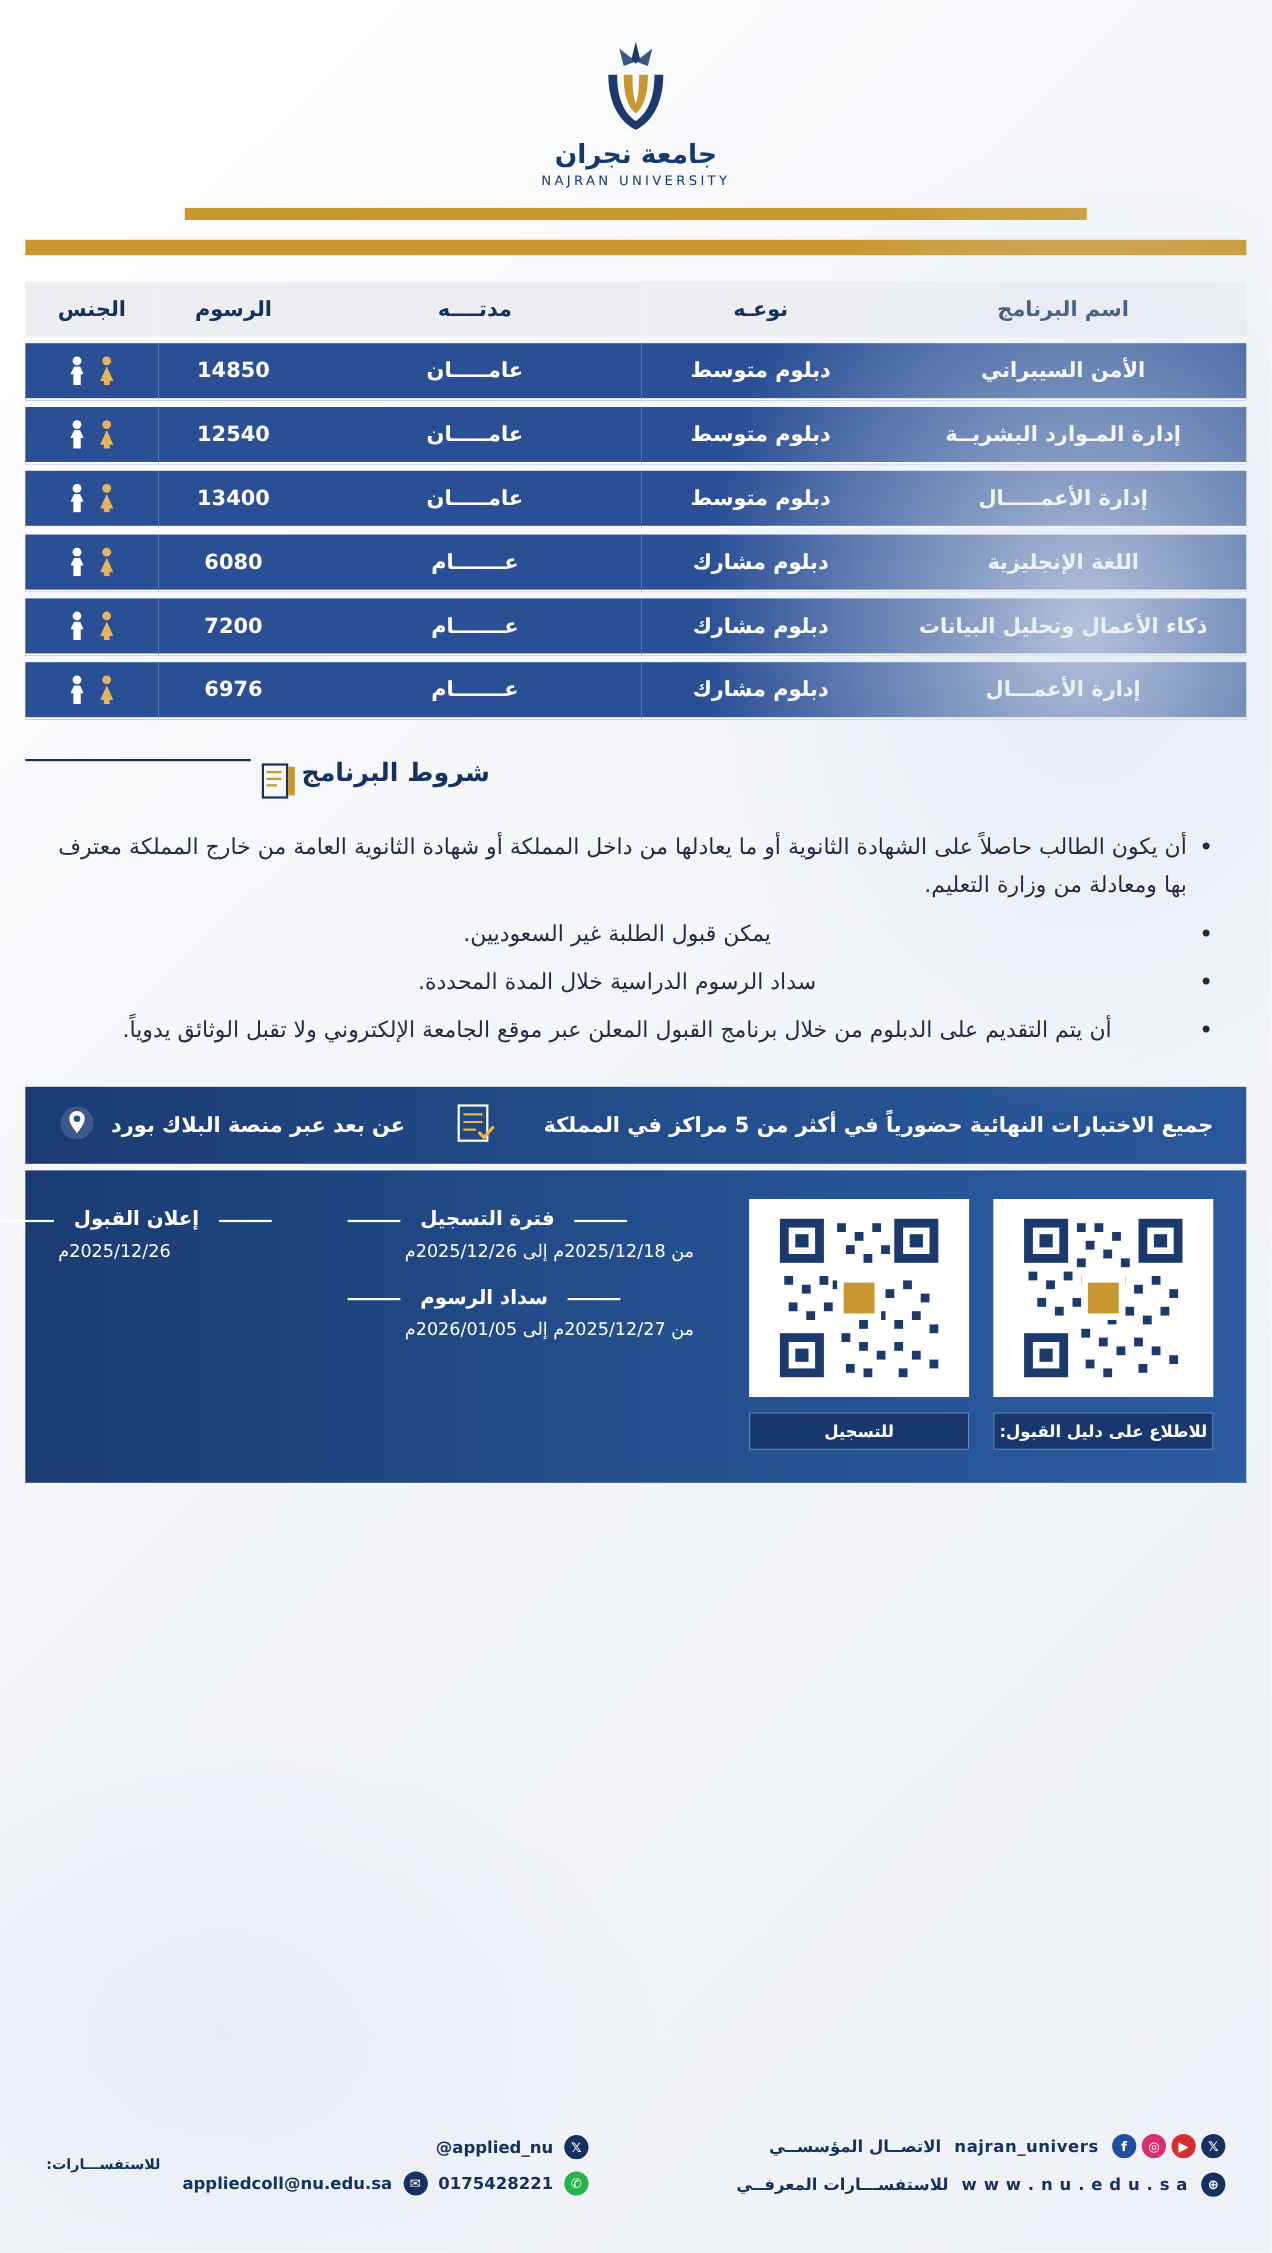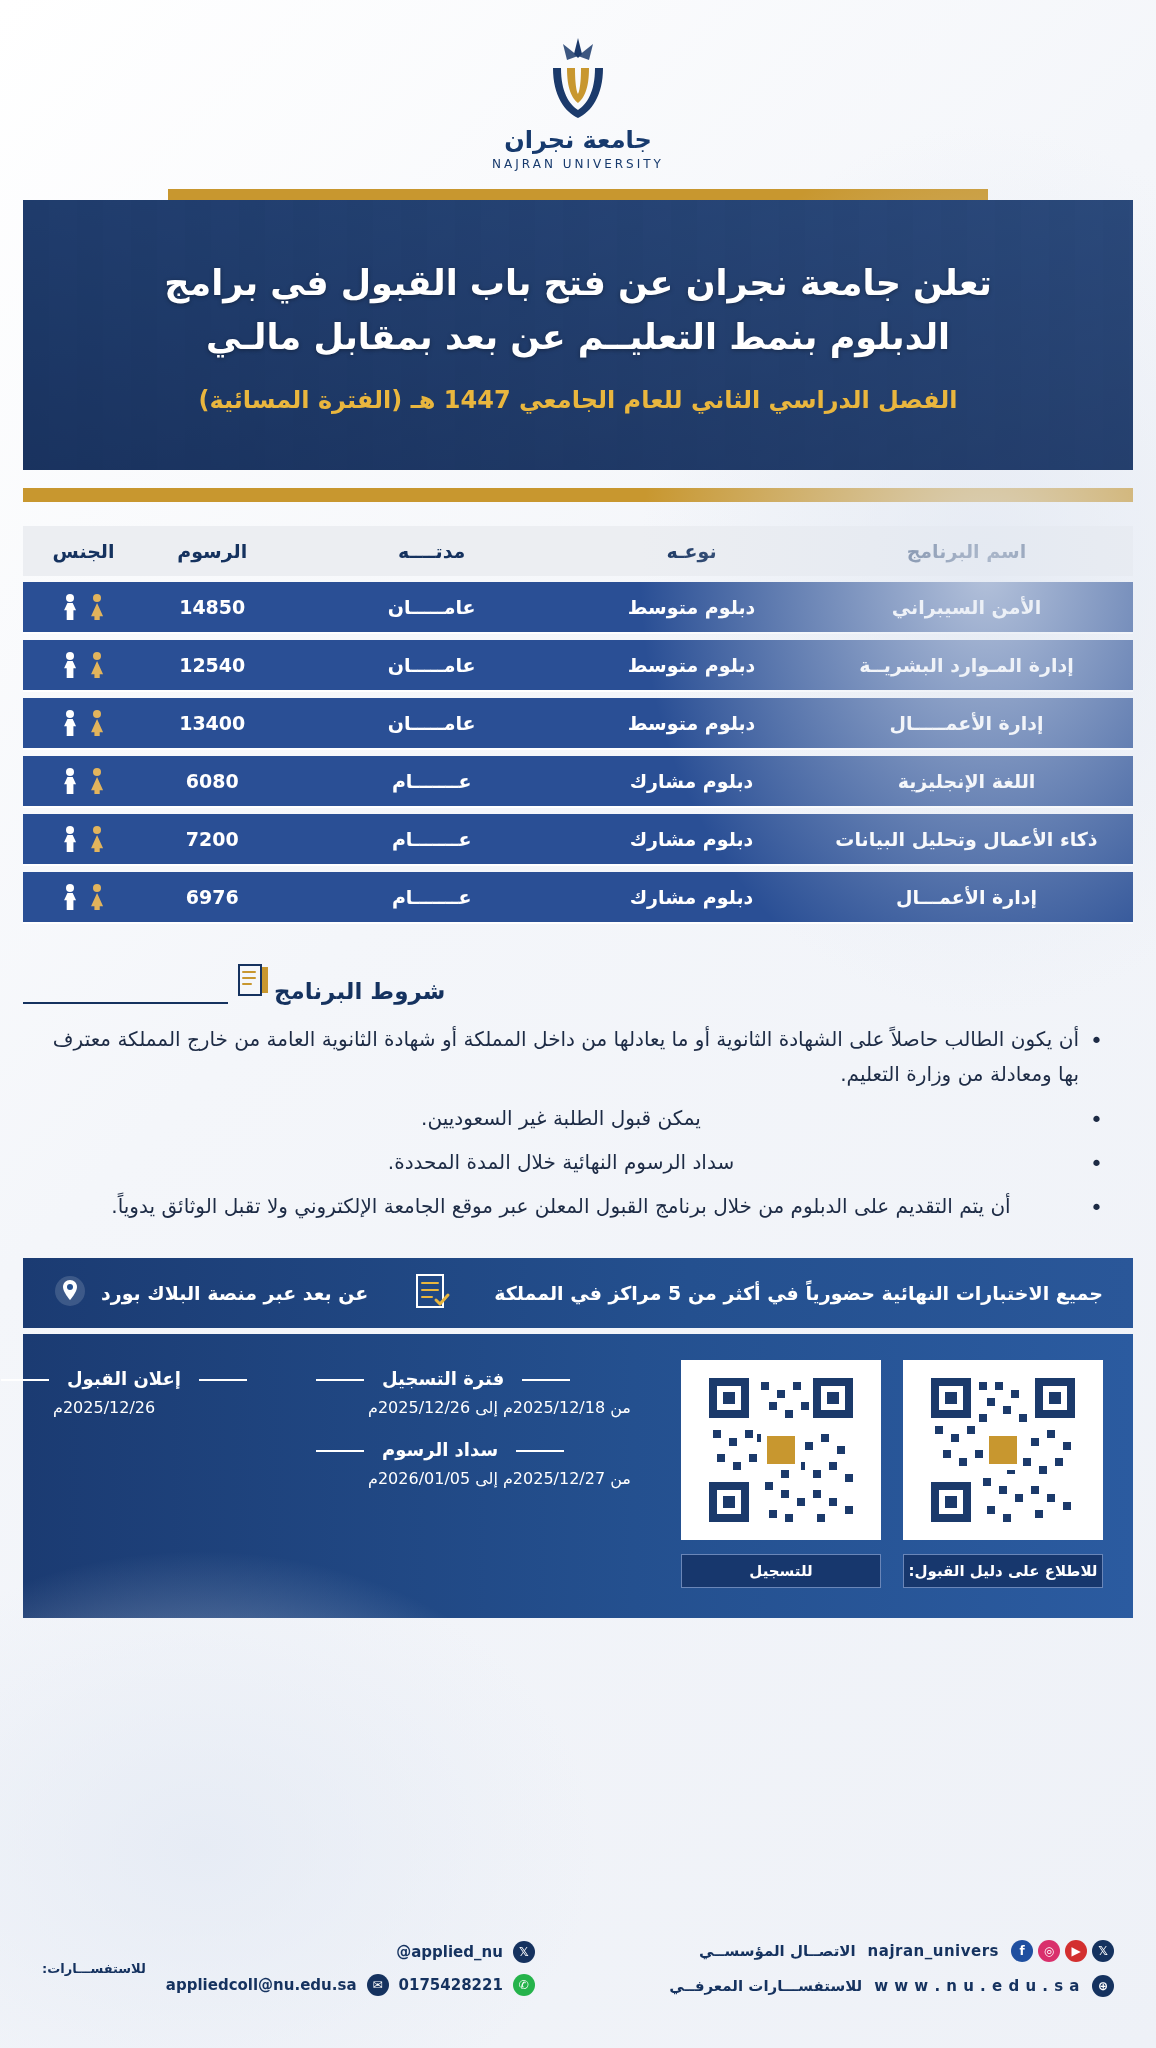--- a/index.html
+++ b/index.html
@@ -153,21 +153,21 @@
   .g-icon .body { position:absolute; top:9px; left:50%; transform:translateX(-50%); width:12px; height:17px; }
   .g-female .head { background:#e2b45c; }
   .g-female .body { background:#e2b45c; clip-path: polygon(50% 0, 100% 78%, 72% 78%, 72% 100%, 28% 100%, 28% 78%, 0 78%); }
   .g-male .head { background:#ffffff; }
   .g-male .body { background:#ffffff; clip-path: polygon(28% 0, 72% 0, 100% 42%, 78% 42%, 78% 100%, 22% 100%, 22% 42%, 0 42%); }
 
   
   .cond-wrap { width: 1110px; margin: 30px auto 0 auto; }
   .cond-head {
     display: flex;
-    align-items: flex-end;
+    align-items: flex-start;
     justify-content: flex-start;
     padding-right: 6px;
   }
   .cond-title {
     color: #15325f;
     font-size: 23px;
     font-weight: bold;
   }
   .cond-rule {
     flex: 0 0 205px;
@@ -306,28 +306,20 @@
         </g>
         <path d="M30 34 C30 62 42 78 55 84 C68 78 80 62 80 34 L72 34 C72 58 64 70 55 76 C46 70 38 58 38 34 Z" fill="#1b3a6b"></path>
         <path d="M44 34 C44 55 49 64 55 69 C61 64 66 55 66 34 L58 34 C58 52 56 58 55 60 C54 58 52 52 52 34 Z" fill="#c8972f"></path>
       </svg>
     </span>
     <div class="logo-ar">جامعة نجران</div>
     <div class="logo-en">NAJRAN UNIVERSITY</div>
   </div>
 
   <div class="gold-top-bar"></div>
-  <div class="hero">
-    <div class="hero-photo"></div>
-    <div class="hero-inner">
-      <div class="hero-line">تعلن جامعة نجران عن فتح باب القبول في برامج</div>
-      <div class="hero-line">الدبلوم بنمط التعليــم عن بعد بمقابل مالـي</div>
-      <div class="hero-sub">الفصل الدراسي الثاني للعام الجامعي 1447 هـ (الفترة المسائية)</div>
-    </div>
-  </div>
   <div class="gold-bottom-bar"></div>
 
   <div class="tbl-wrap">
     <table class="programs">
       <thead>
         <tr>
           <th class="col-name">اسم البرنامج</th>
           <th class="col-type">نوعـه</th>
           <th class="col-dur">مدتــــه</th>
           <th class="col-fee">الرسوم</th>
@@ -456,21 +448,21 @@
           <rect x="5" y="5" width="22" height="30" fill="none" stroke="#15325f" stroke-width="2"></rect>
           <path d="M9 12h12M9 18h12M9 24h8" stroke="#c8972f" stroke-width="2" stroke-linecap="round"></path>
           <rect x="28" y="7" width="6" height="26" fill="#c8972f"></rect>
         </svg>
       </span>
       <div class="cond-rule"></div>
     </div>
     <ul class="cond-list">
       <li class="first">أن يكون الطالب حاصلاً على الشهادة الثانوية أو ما يعادلها من داخل المملكة أو شهادة الثانوية العامة من خارج المملكة معترف بها ومعادلة من وزارة التعليم.</li>
       <li>يمكن قبول الطلبة غير السعوديين.</li>
-      <li>سداد الرسوم النهائية خلال المدة المحددة.</li>
+      <li>سداد الرسوم الدراسية خلال المدة المحددة.</li>
       <li>أن يتم التقديم على الدبلوم من خلال برنامج القبول المعلن عبر موقع الجامعة الإلكتروني ولا تقبل الوثائق يدوياً.</li>
     </ul>
   </div>
 
   <div class="strip">
     <div class="strip-item">
       <span>جميع الاختبارات النهائية حضورياً في أكثر من 5 مراكز في المملكة</span>
     </div>
     <span>
       <svg width="42" height="42" viewBox="0 0 42 42" xmlns="http://www.w3.org/2000/svg">

